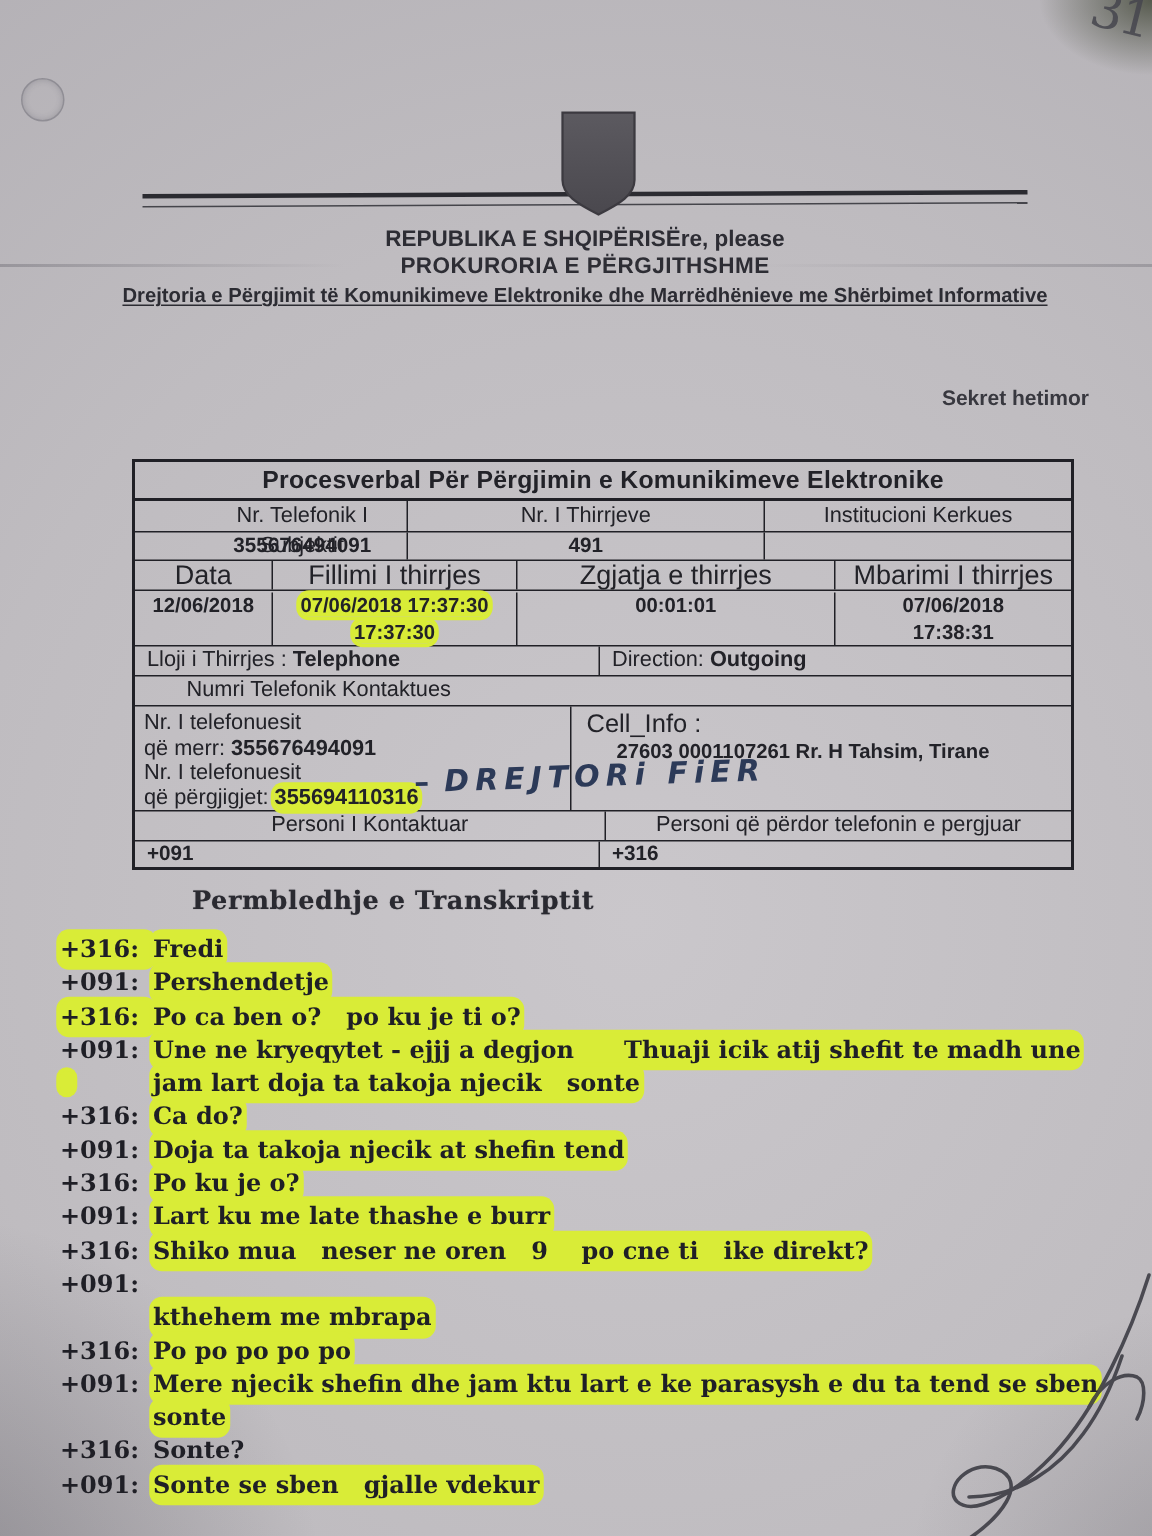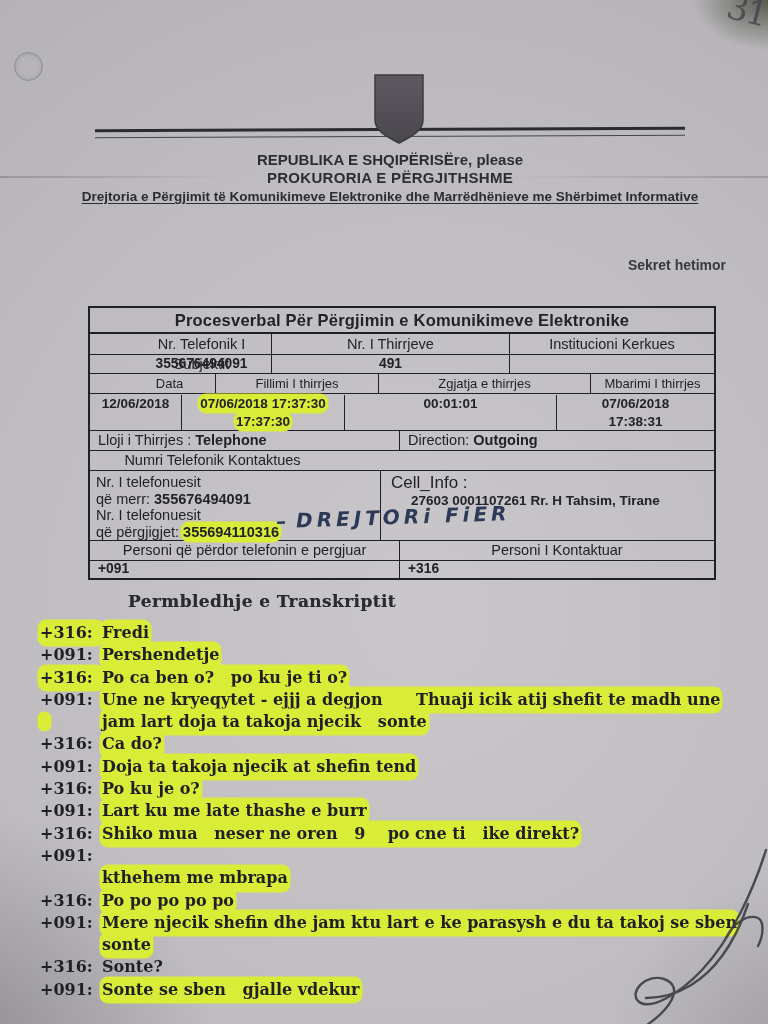--- a/index.html
+++ b/index.html
@@ -30,21 +30,21 @@
 
   
   .tbl{position:absolute;left:88px;top:306px;width:628px;border:2px solid #202026;box-sizing:border-box;font-size:14.5px;color:#222228;}
   .row{display:flex;border-bottom:1.6px solid #202026;box-sizing:border-box;}
   .row:last-child{border-bottom:none;}
   .cell{border-right:1.6px solid #202026;box-sizing:border-box;text-align:center;overflow:visible;}
   .cell:last-child{border-right:none;}
   .r-title{height:24px;line-height:24px;text-align:center;font-size:16.5px;font-weight:600;border-bottom:2.4px solid #202026;letter-spacing:.2px;}
   .r-sh{height:21px;line-height:20px;}
   .r-sv{height:19px;line-height:17px;font-weight:700;font-size:13.8px;}
-  .r-th{height:20px;line-height:19px;font-size:13px;padding-left:34px;}
+  .r-th{height:20px;line-height:19px;font-size:18px;}
   .r-tv{height:37px;font-weight:700;font-size:13.5px;line-height:17.5px;padding-top:1px;}
   .r-ll{height:20px;line-height:19px;}
   .r-kh{height:20px;line-height:19px;}
   .r-det{height:70px;}
   .r-ph{height:20px;line-height:19px;}
   .r-pv{height:17px;line-height:15px;font-weight:700;font-size:13.8px;}
   .w1{width:182px;padding-left:42px;} .w2{width:238px;} .w3{flex:1;}
   .d1{width:92px;} .d2{width:163px;} .d3{width:212px;} .d4{flex:1;}
   .half{width:310px;text-align:left;padding-left:8px;} .rest{flex:1;text-align:left;padding-left:8px;}
   .kl{width:291px;text-align:left;padding:3px 0 0 6px;font-size:14.5px;line-height:16.5px;}
@@ -142,22 +142,22 @@
         <div>Nr. I telefonuesit</div>
         <div><span>që përgjigjet: </span><span class="b hl">355694110316</span></div>
       </div>
       <div class="cell kr">
         <div class="cellinfo">Cell_Info :</div>
         <div class="celladdr">27603 0001107261 Rr. H Tahsim, Tirane</div>
       </div>
     </div>
 
     <div class="row r-ph">
+      <div class="cell rest" style="text-align:center;padding-left:0;">Personi I Kontaktuar</div>
       <div class="cell half" style="text-align:center;padding-left:0;">Personi që përdor telefonin e pergjuar</div>
-      <div class="cell rest" style="text-align:center;padding-left:0;">Personi I Kontaktuar</div>
     </div>
     <div class="row r-pv">
       <div class="cell half">+091</div>
       <div class="cell rest">+316</div>
     </div>
   </div>
 
   <div class="hand-note">
     <span class="dash">–</span><span>DREJTORi FiER</span>
   </div>
@@ -210,21 +210,21 @@
       <div class="t-line">
         <span class="t-speaker"></span>
         <span class="t-text hl">kthehem me mbrapa</span>
       </div>
       <div class="t-line">
         <span class="t-speaker">+316:</span>
         <span class="t-text hl">Po po po po po</span>
       </div>
       <div class="t-line">
         <span class="t-speaker">+091:</span>
-        <span class="t-text hl">Mere njecik shefin dhe jam ktu lart e ke parasysh e du ta takoj se sben</span>
+        <span class="t-text hl">Mere njecik shefin dhe jam ktu lart e ke parasysh e du ta tend se sben</span>
       </div>
       <div class="t-line">
         <span class="t-speaker"></span>
         <span class="t-text hl">sonte</span>
       </div>
       <div class="t-line">
         <span class="t-speaker">+316:</span>
         <span class="t-text">Sonte?</span>
       </div>
       <div class="t-line">

